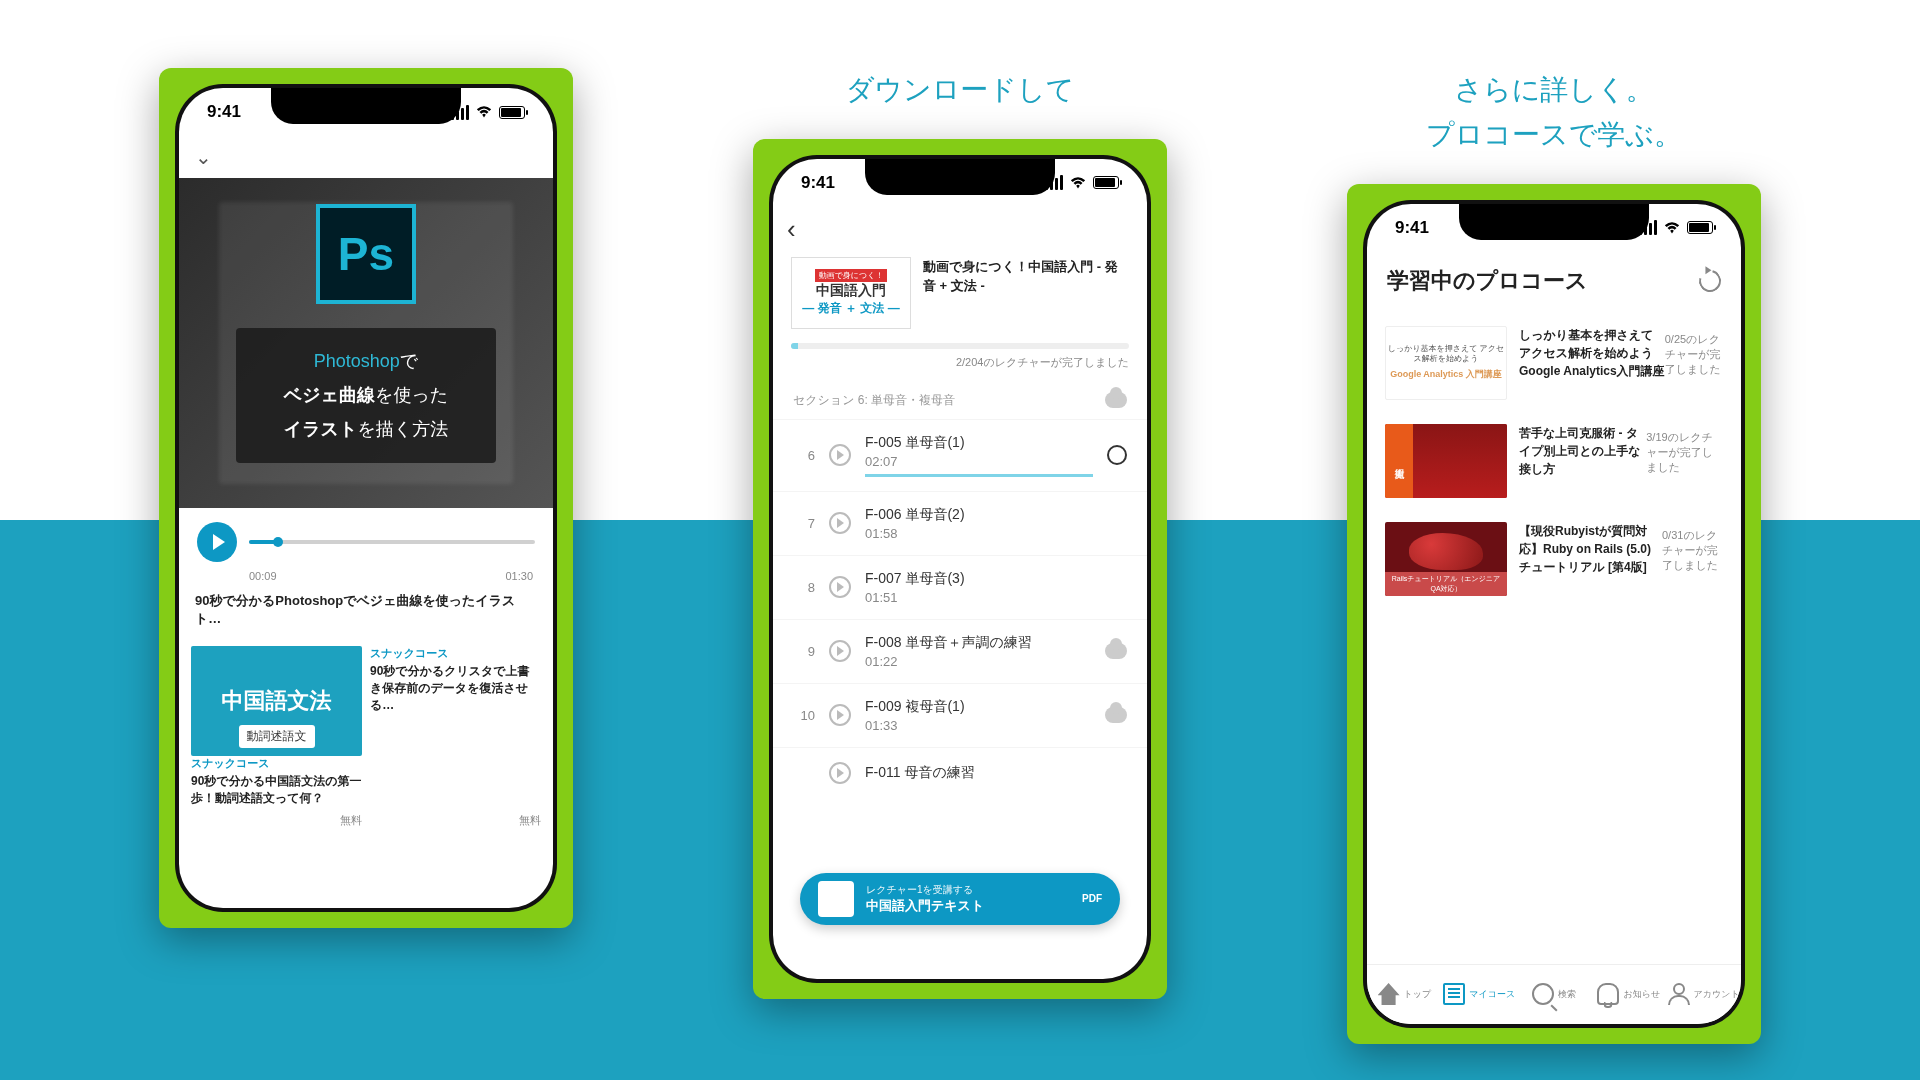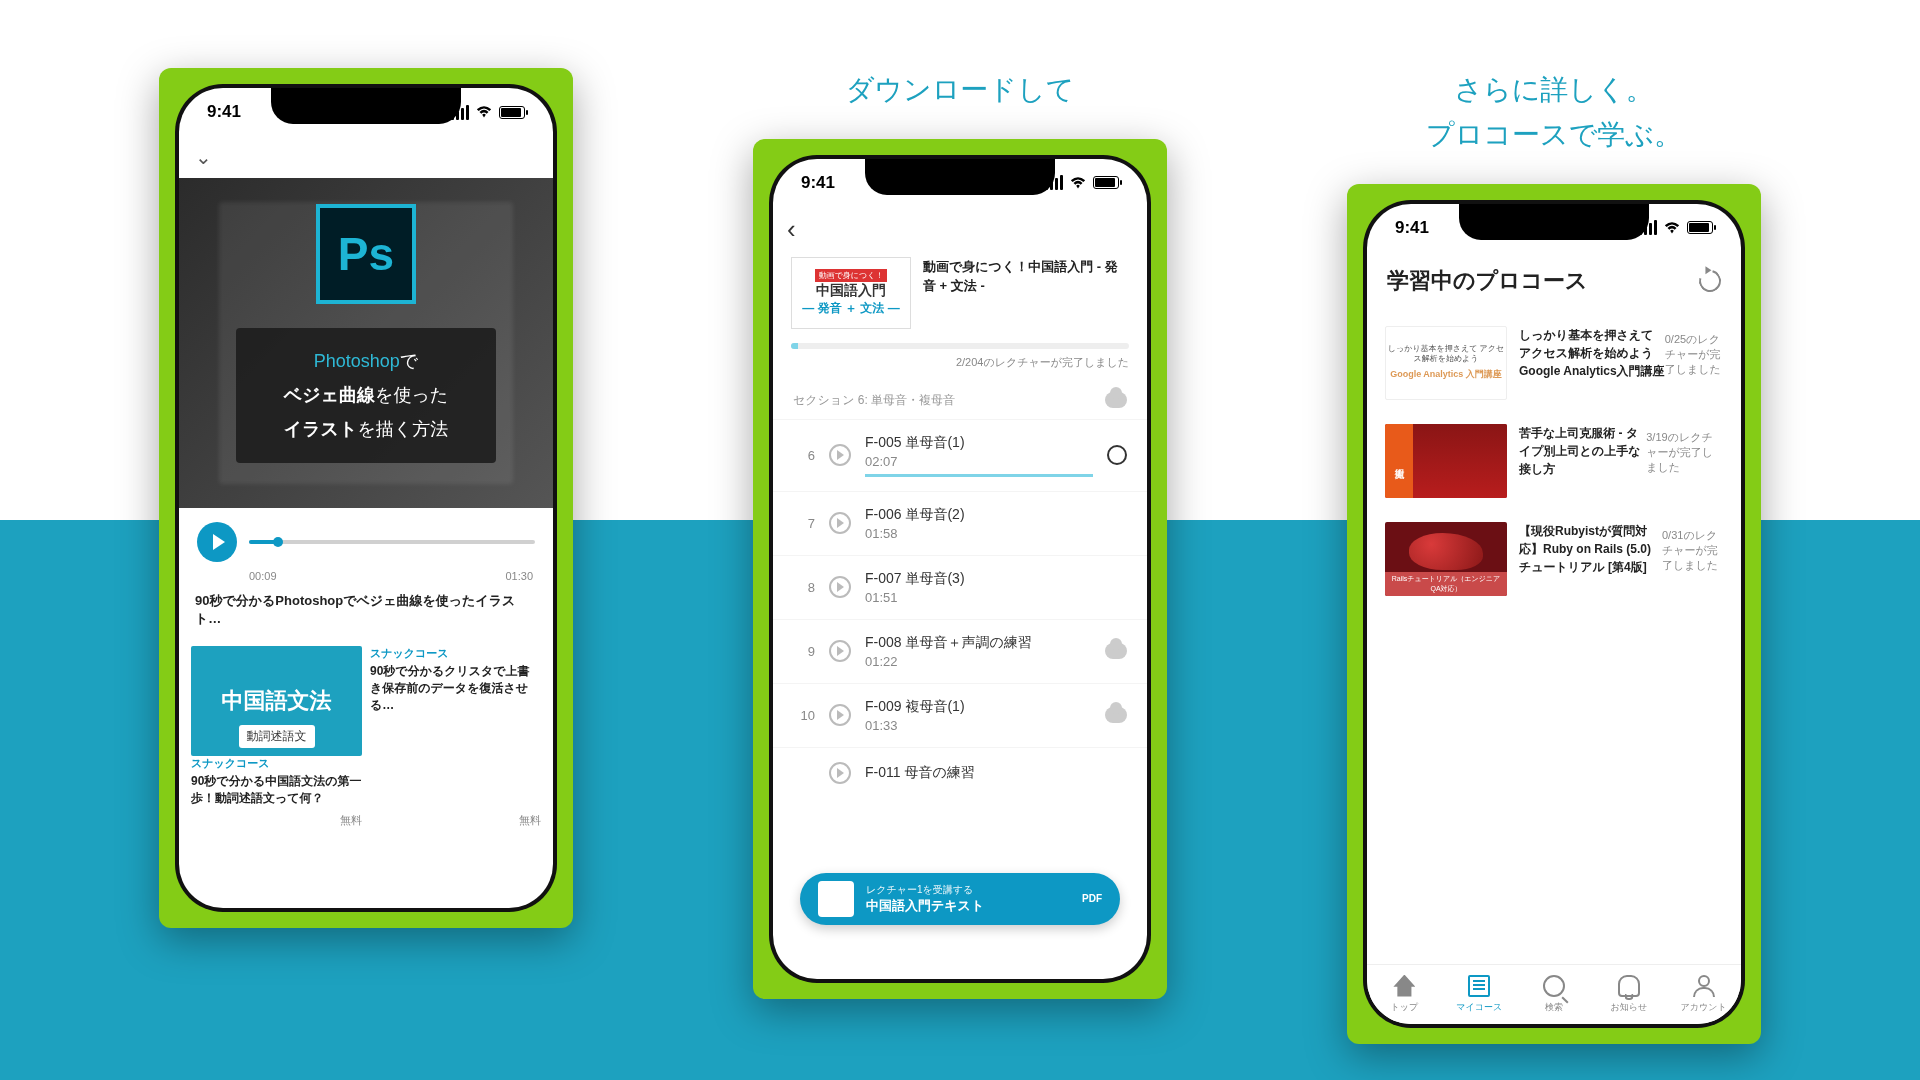--- a/index.html
+++ b/index.html
@@ -96,21 +96,21 @@
 .s3-lbl{font-size:11px;color:#888;margin-top:6px}
 .th-ga{background:#fff;border:1px solid #eee;display:flex;flex-direction:column;align-items:center;justify-content:center}
 .th-ga-top{font-size:8px;color:#555;line-height:1.3;text-align:center}
 .th-ga-bot{font-size:9px;color:#d95;font-weight:700;margin-top:4px}
 .th-red{background:#b81d1d;display:flex}
 .th-red-side{width:28px;background:#e85a1a;color:#fff;font-size:10px;display:flex;align-items:center;justify-content:center;writing-mode:vertical-rl}
 .th-rails{background:#6b0f14;position:relative}
 .th-rails::after{content:"";position:absolute;left:20%;top:15%;width:60%;height:50%;background:radial-gradient(circle at 30% 30%,#d93a3a,#8b1818);border-radius:50% 60% 40% 50%}
 .th-rails-cap{position:absolute;bottom:0;left:0;right:0;background:#c94a4a;color:#fff;font-size:7px;padding:2px 4px;text-align:center}
 .tabbar{position:absolute;bottom:0;left:0;right:0;height:60px;border-top:1px solid #eee;display:flex;background:#fff}
-.tab{flex:1;display:flex;flex-direction:column;align-items:center;justify-content:center;gap:4px;font-size:9px;color:#888}
+.tab{flex:1;display:flex;flex-direction:row;align-items:center;justify-content:center;gap:4px;font-size:9px;color:#888}
 .tab.active{color:#0d98c4}
 .tab svg,.tab .ico{width:22px;height:22px}
 .ico-home{width:24px;height:18px;background:conic-gradient(#888 0 0);clip-path:polygon(50% 0,100% 55%,82% 55%,82% 100%,18% 100%,18% 55%,0 55%)}
 .ico-book{width:18px;height:20px;border:2px solid currentColor;border-radius:2px;position:relative}
 .ico-book::after{content:"";position:absolute;left:3px;top:3px;right:3px;height:2px;background:currentColor;box-shadow:0 4px 0 currentColor,0 8px 0 currentColor}
 .ico-search{width:16px;height:16px;border:2px solid currentColor;border-radius:50%;position:relative}
 .ico-search::after{content:"";position:absolute;right:-6px;bottom:-6px;width:8px;height:2px;background:currentColor;transform:rotate(45deg)}
 .ico-bell{width:16px;height:18px;border:2px solid currentColor;border-radius:9px 9px 4px 4px;position:relative}
 .ico-bell::after{content:"";position:absolute;bottom:-5px;left:50%;transform:translateX(-50%);width:5px;height:4px;border:2px solid currentColor;border-top:none;border-radius:0 0 4px 4px}
 .ico-user{width:18px;height:18px;position:relative}

